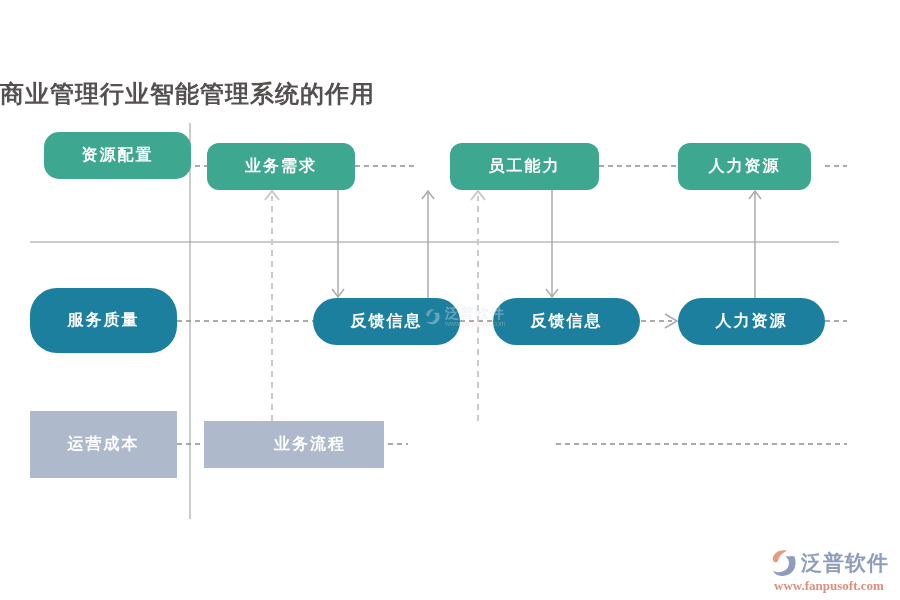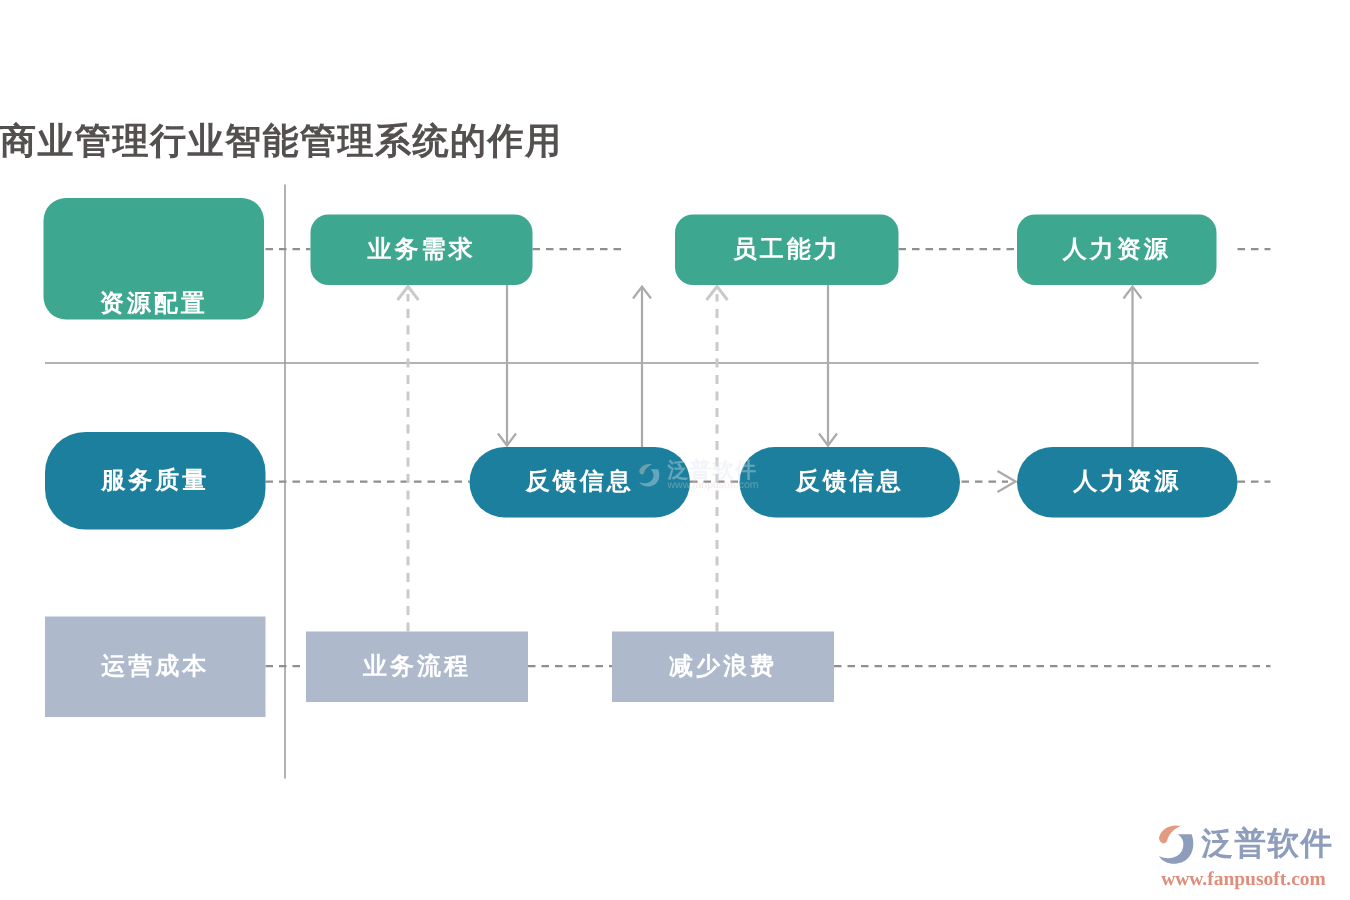--- a/index.html
+++ b/index.html
@@ -88,21 +88,21 @@
       <line class="dashconn" x1="478" y1="421" x2="478" y2="196"></line>
       <polyline class="dashconn-head" points="471,200 478,191 485,200"></polyline>
     </g>
 
     <g>
       <line class="dashrow" x1="641" y1="321" x2="672" y2="321"></line>
       <polyline class="conn" points="665,314 677,321 665,328"></polyline>
     </g>
   </svg>
 
-  <div class="node green header" style="left:29px;top:132px;width:147px;height:81px;align-items:flex-end;">
+  <div class="node green header" style="left:44px;top:132px;width:147px;height:47px;">
     <span>资源配置</span>
   </div>
   <div class="node teal" style="left:30px;top:288px;width:147px;height:65px;">
     <span>服务质量</span>
   </div>
   <div class="node gray" style="left:30px;top:411px;width:147px;height:67px;">
     <span>运营成本</span>
   </div>
 
   <div class="node green" style="left:207px;top:143px;width:148px;height:47px;">
@@ -118,25 +118,22 @@
   <div class="node teal" style="left:313px;top:298px;width:147px;height:47px;">
     <span>反馈信息</span>
   </div>
   <div class="node teal" style="left:493px;top:298px;width:147px;height:47px;">
     <span>反馈信息</span>
   </div>
   <div class="node teal" style="left:678px;top:298px;width:147px;height:47px;">
     <span>人力资源</span>
   </div>
 
-  <div class="node gray" style="left:204px;top:421px;width:148px;height:47px;">
+  <div class="node gray" style="left:204px;top:421px;width:148px;height:47px;padding-left:32px;">
     <span>业务流程</span>
-  </div>
-  <div class="node gray" style="left:408px;top:421px;width:148px;height:47px;">
-    <span>减少浪费</span>
   </div>
 
   <div class="wm-center">
     <svg width="17" height="17" viewBox="0 0 32 32">
       <path fill="#dfe6ef" d="M28 9 C30 14 30 21 26 26 C20 33 8 32 4 25 C10 28 18 27 21 21 C23 16 22 12 18 9 Z"></path>
       <path fill="#e8d3ca" d="M4 12 C5 5 13 1 20 3 C15 5 11 9 10 14 C8 17 5 16 4 12 Z"></path>
     </svg>
     <div class="wm-texts">
       <span class="wm-brand">泛普软件</span>
       <span class="wm-url">www.fanpusoft.com</span>

